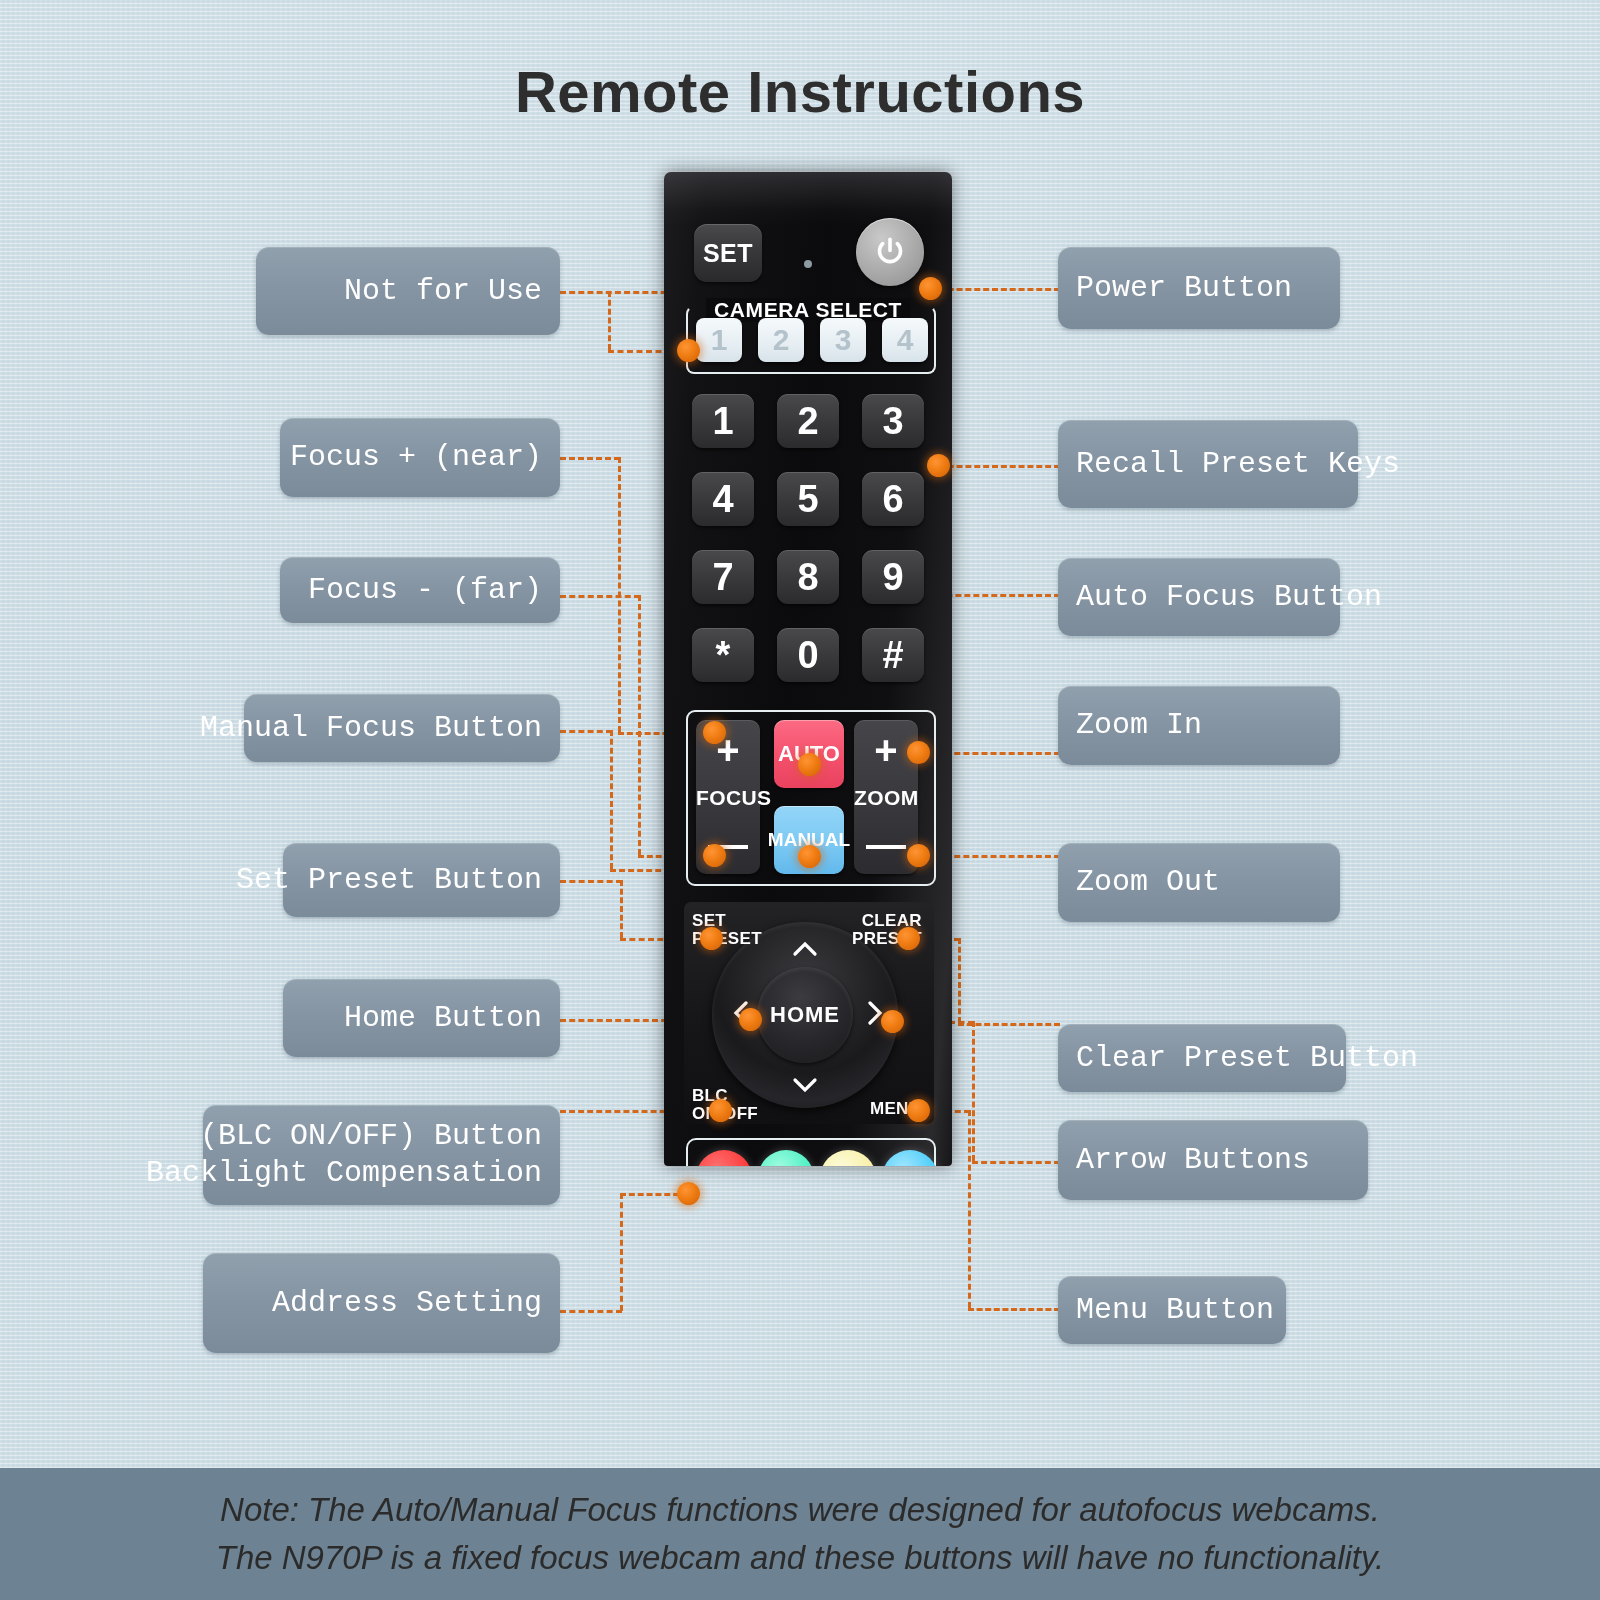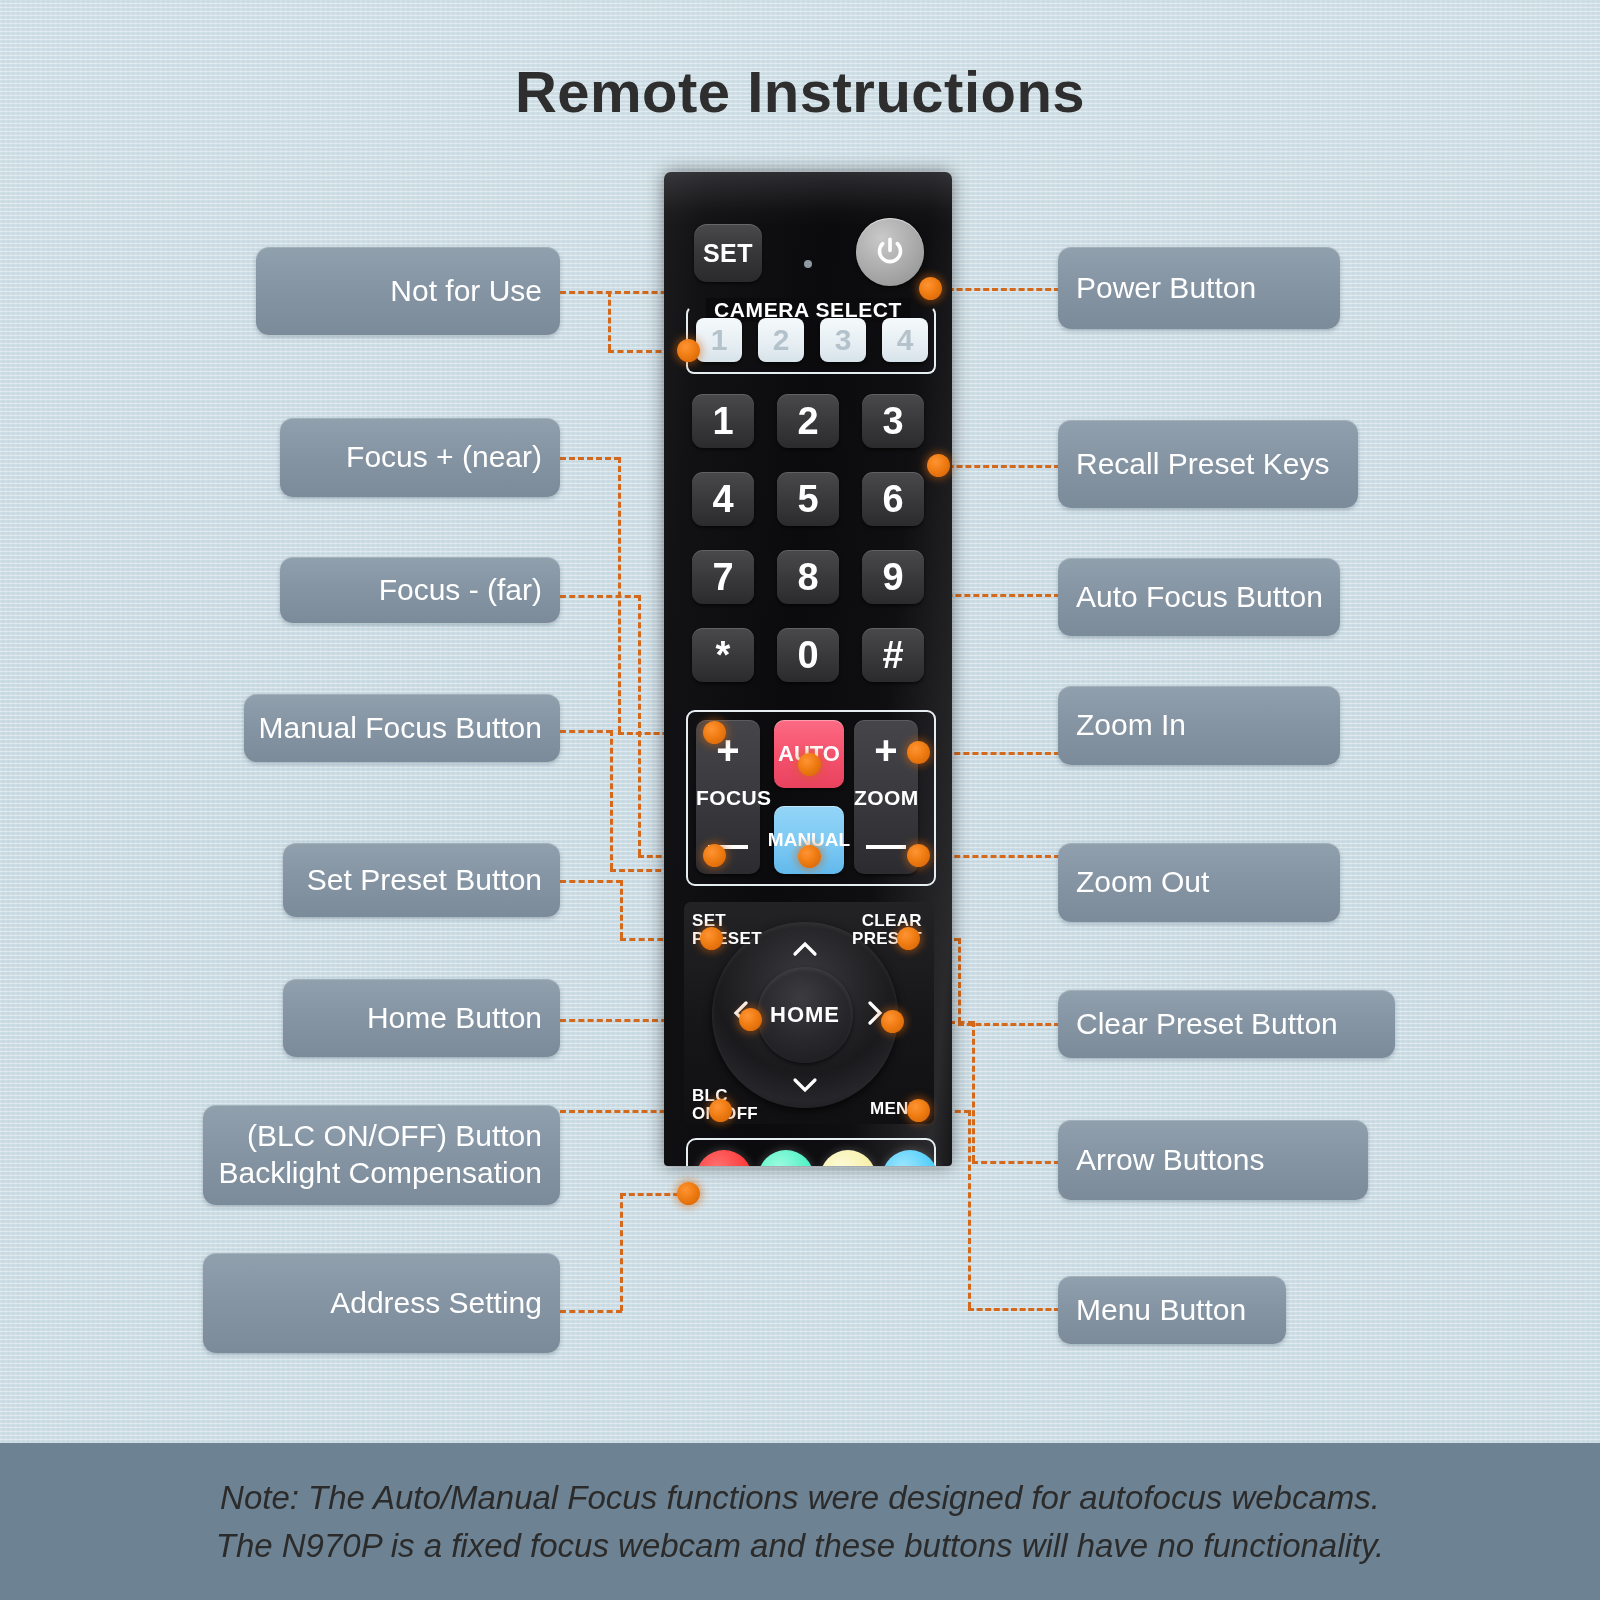--- a/index.html
+++ b/index.html
@@ -24,21 +24,21 @@
   }
 
   
   .callout{
     position:absolute;
     background:linear-gradient(180deg,#90a0ad 0%,#8695a4 45%,#7b8b9a 100%);
     border-radius:13px;
     box-shadow:0 2px 4px rgba(60,80,95,.30), inset 0 1px 0 rgba(255,255,255,.18);
     color:#ffffff;font-size:30px;line-height:1.22;
     display:flex;flex-direction:column;justify-content:center;
-    padding:0 18px;box-sizing:border-box;
+    padding:0 18px;box-sizing:border-box;font-family:Liberation Mono, monospace;
   }
   .callout.left{text-align:right;align-items:flex-end;}
   .callout.right{text-align:left;align-items:flex-start;}
   .callout span{display:block;white-space:nowrap;}
 
   
   .conn-h,.conn-v{position:absolute;}
   .conn-h{height:0;border-top:3px dashed #d4691b;}
   .conn-v{width:0;border-left:3px dashed #d4691b;}
   .dot{
@@ -196,21 +196,21 @@
     position:absolute;top:1084px;height:48px;border-radius:9px;
     background:linear-gradient(180deg,#d3d3d3 0%,#c2c2c2 60%,#b3b3b3 100%);
     box-shadow:0 2px 3px rgba(0,0,0,.5);
   }
   #gray-1{left:30px;width:48px;}
   #gray-2{left:90px;width:48px;}
   #gray-3{left:152px;width:110px;}
 
   
   #footer-note{
-    position:absolute;left:0;right:0;bottom:0;height:157px;
+    position:absolute;left:0;right:0;bottom:0;height:132px;
     background:#6d8292;
     display:flex;flex-direction:column;align-items:center;justify-content:center;
     color:#2b2b2b;font-style:italic;font-size:33px;line-height:1.45;
   }
   #footer-note span{display:block;white-space:nowrap;text-align:center;}
 </style>
 </head>
 <body>
 
 <div id="bg-texture"></div>
@@ -306,21 +306,21 @@
 </div>
 <div class="callout right" style="left:1058px;top:558px;width:282px;height:78px;">
   <span>Auto Focus Button</span>
 </div>
 <div class="callout right" style="left:1058px;top:686px;width:282px;height:79px;">
   <span>Zoom In</span>
 </div>
 <div class="callout right" style="left:1058px;top:843px;width:282px;height:79px;">
   <span>Zoom Out</span>
 </div>
-<div class="callout right" style="left:1058px;top:990px;width:337px;height:68px;">
+<div class="callout right" style="left:1058px;top:1024px;width:288px;height:68px;">
   <span>Clear Preset Button</span>
 </div>
 <div class="callout right" style="left:1058px;top:1120px;width:310px;height:80px;">
   <span>Arrow Buttons</span>
 </div>
 <div class="callout right" style="left:1058px;top:1276px;width:228px;height:68px;">
   <span>Menu Button</span>
 </div>
 
 <div id="remote">

